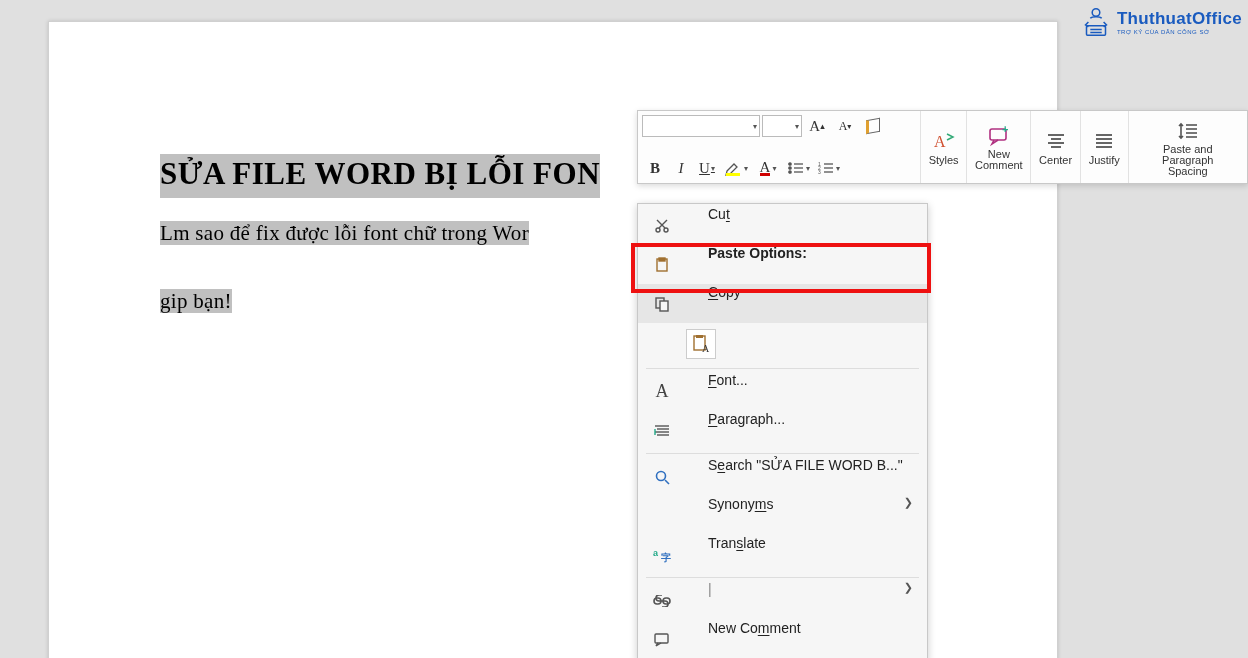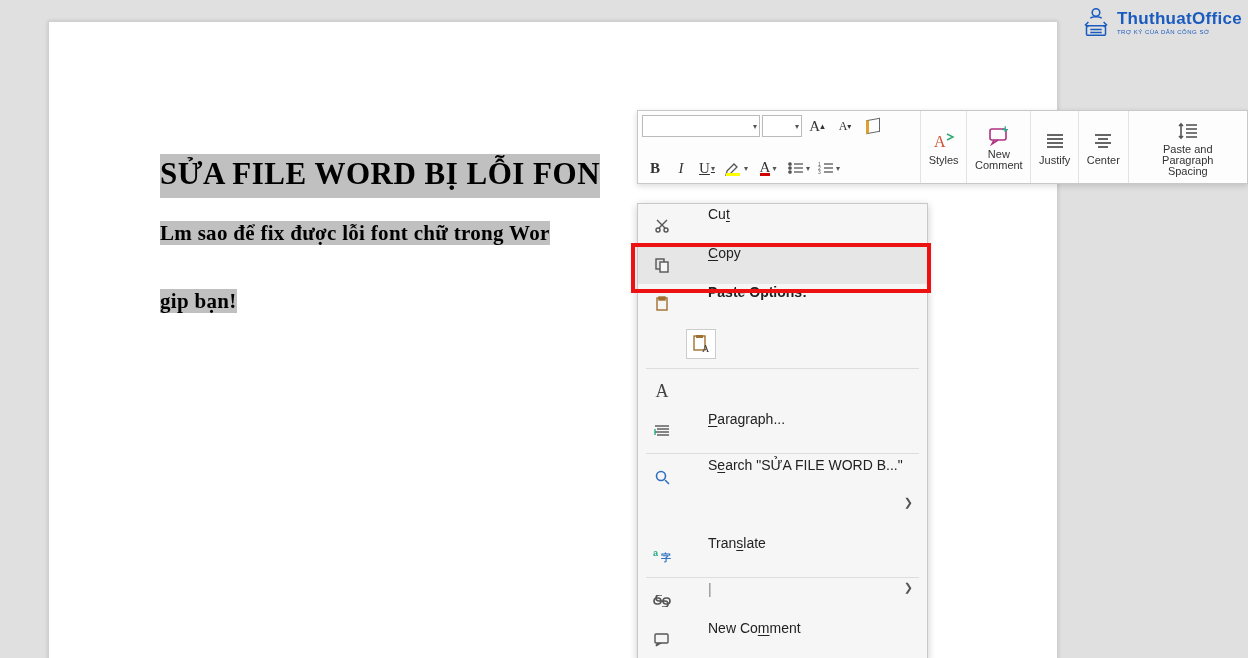--- a/index.html
+++ b/index.html
@@ -39,21 +39,21 @@
     padding: 2px 0 6px 0;
   }
   .paragraph {
     font-family: Georgia, "Times New Roman", serif;
     font-size: 21px;
     color: #000;
     margin-top: 18px;
     line-height: 34px;
     letter-spacing: 0.3px;
   }
-  .hl { background: #c0c0c0; font-weight: bold; }
+  .hl { background: #c0c0c0; }
   
   .mini-toolbar {
     position: absolute;
     left: 637px;
     top: 110px;
     width: 611px;
     height: 74px;
     background: #fdfdfd;
     border: 1px solid #c8c8c8;
     box-shadow: 0 2px 6px rgba(0,0,0,0.15);
@@ -284,37 +284,37 @@
           <path d="M7 15l-2 4 6-4" fill="none" stroke="#b03080" stroke-width="1.6"></path>
           <text x="15" y="8" font-size="11" fill="#2a8" font-weight="bold">+</text>
         </svg>
     </div>
     <span style="line-height:11px;">New<br>Comment</span>
   </div>
   <div class="tb-col">
     <div class="ic">
       <svg width="20" height="18" viewBox="0 0 20 18" stroke="#555" stroke-width="1.8">
           <line x1="2" y1="3" x2="18" y2="3"></line>
-          <line x1="2" y1="7" x2="18" y2="7"></line>
+          <line x1="5" y1="7" x2="15" y2="7"></line>
           <line x1="2" y1="11" x2="18" y2="11"></line>
-          <line x1="2" y1="15" x2="18" y2="15"></line>
-        </svg>
-    </div>
-    <span>Justify</span>
+          <line x1="5" y1="15" x2="15" y2="15"></line>
+        </svg>
+    </div>
+    <span>Center</span>
   </div>
   <div class="tb-col">
     <div class="ic">
       <svg width="20" height="18" viewBox="0 0 20 18" stroke="#555" stroke-width="1.8">
           <line x1="2" y1="3" x2="18" y2="3"></line>
-          <line x1="5" y1="7" x2="15" y2="7"></line>
+          <line x1="2" y1="7" x2="18" y2="7"></line>
           <line x1="2" y1="11" x2="18" y2="11"></line>
-          <line x1="5" y1="15" x2="15" y2="15"></line>
-        </svg>
-    </div>
-    <span>Center</span>
+          <line x1="2" y1="15" x2="18" y2="15"></line>
+        </svg>
+    </div>
+    <span>Justify</span>
   </div>
   <div class="tb-col" style="min-width:110px;border-right:none;">
     <div class="ic">
       <svg width="22" height="20" viewBox="0 0 22 20" stroke="#555" stroke-width="1.6" fill="none">
           <path d="M4 3l0 14M2 5l2-2 2 2M2 15l2 2 2-2"></path>
           <line x1="9" y1="4" x2="20" y2="4"></line>
           <line x1="9" y1="8" x2="20" y2="8"></line>
           <line x1="9" y1="12" x2="20" y2="12"></line>
           <line x1="9" y1="16" x2="20" y2="16"></line>
         </svg>
@@ -327,50 +327,51 @@
   <div class="cm-item">
     <div class="cm-icon">
       <svg width="16" height="16" viewBox="0 0 16 16" fill="none" stroke="#555" stroke-width="1.4">
           <circle cx="4" cy="12" r="2"></circle>
           <circle cx="12" cy="12" r="2"></circle>
           <path d="M5 10L13 2M11 10L3 2"></path>
         </svg>
     </div>
     <span class="cm-label">Cu<u class="mn">t</u></span>
   </div>
+  <div class="cm-item" style="cursor:default;">
+    <div class="cm-icon">
+      <svg width="16" height="16" viewBox="0 0 16 16" fill="none" stroke="#a07030" stroke-width="1.4">
+          <rect x="3" y="2" width="10" height="12"></rect>
+          <rect x="5" y="1" width="6" height="3" fill="#a07030"></rect>
+        </svg>
+    </div>
+    <span class="cm-label"><b>Paste Options:</b></span>
+  </div>
   <div class="cm-item hovered">
     <div class="cm-icon">
       <svg width="16" height="16" viewBox="0 0 16 16" fill="none" stroke="#555" stroke-width="1.4">
           <rect x="2" y="2" width="8" height="10"></rect>
           <rect x="6" y="5" width="8" height="10" fill="#f6f6f6"></rect>
         </svg>
     </div>
     <span class="cm-label"><u class="mn">C</u>opy</span>
-  </div>
-  <div class="cm-item" style="cursor:default;">
-    <div class="cm-icon">
-      <svg width="16" height="16" viewBox="0 0 16 16" fill="none" stroke="#a07030" stroke-width="1.4">
-          <rect x="3" y="2" width="10" height="12"></rect>
-          <rect x="5" y="1" width="6" height="3" fill="#a07030"></rect>
-        </svg>
-    </div>
-    <span class="cm-label"><b>Paste Options:</b></span>
   </div>
   <div class="cm-sub">
     <div class="paste-icon">
       <svg width="20" height="20" viewBox="0 0 20 20">
           <rect x="3" y="2" width="11" height="14" fill="none" stroke="#a07030" stroke-width="1.4"></rect>
           <rect x="5" y="1" width="7" height="3" fill="#a07030"></rect>
           <text x="11" y="18" font-size="10" font-family="serif" fill="#333">A</text>
         </svg>
     </div>
   </div>
   <div class="cm-sep"></div>
   <div class="cm-item">
     <div class="cm-icon" style="font-family:serif;font-size:18px;color:#444;">A</div>
+    <span class="cm-label"><u class="mn">F</u>ont...</span>
   </div>
   <div class="cm-item">
     <div class="cm-icon">
       <svg width="16" height="14" viewBox="0 0 16 14" stroke="#555" stroke-width="1.4">
           <line x1="1" y1="2" x2="15" y2="2"></line>
           <line x1="3" y1="5" x2="15" y2="5"></line>
           <line x1="1" y1="8" x2="15" y2="8"></line>
           <line x1="3" y1="11" x2="15" y2="11"></line>
           <path d="M1 5l0 6" stroke="#2a8"></path>
         </svg>
@@ -382,20 +383,21 @@
     <div class="cm-icon">
       <svg width="16" height="16" viewBox="0 0 16 16" fill="none" stroke="#3070c0" stroke-width="1.6">
           <circle cx="7" cy="7" r="4.5"></circle>
           <path d="M11 11l4 4"></path>
         </svg>
     </div>
     <span class="cm-label">S<u class="mn">e</u>arch "SỬA FILE WORD B..."</span>
   </div>
   <div class="cm-item">
     <div class="cm-icon"></div>
+    <span class="cm-label">Synony<u class="mn">m</u>s</span>
     <span class="cm-arrow">❯</span>
   </div>
   <div class="cm-item">
     <div class="cm-icon">
       <svg width="18" height="16" viewBox="0 0 18 16">
           <text x="0" y="9" font-size="9" fill="#2a8" font-weight="bold">a</text>
           <text x="8" y="14" font-size="10" fill="#3070c0" font-weight="bold">字</text>
         </svg>
     </div>
     <span class="cm-label">Tran<u class="mn">s</u>late</span>

